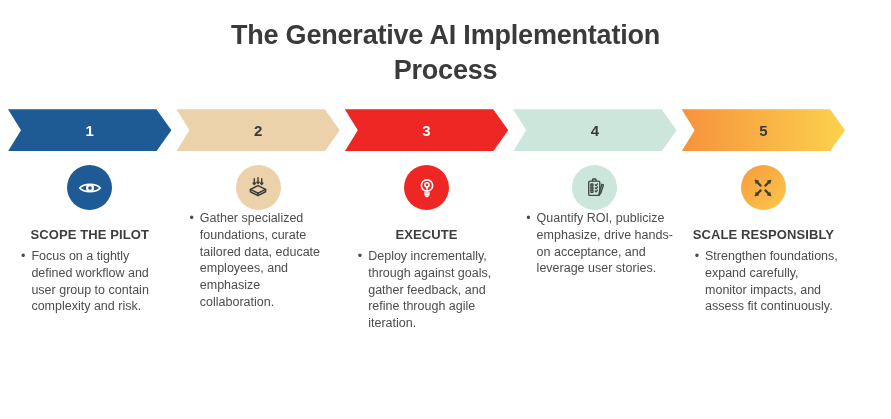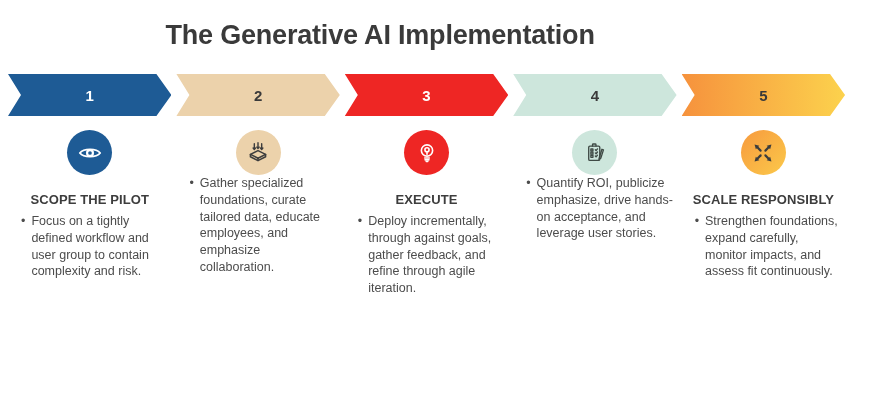--- a/index.html
+++ b/index.html
@@ -3,21 +3,21 @@
 <meta charset="utf-8">
 <style>
   html,body{margin:0;padding:0;}
   body{
     width:891px;height:419px;background:#ffffff;overflow:hidden;
     font-family:"Liberation Sans", sans-serif;
     -webkit-font-smoothing:antialiased;
   }
   .page{width:891px;height:419px;position:relative;}
   .title{
-    margin:18px auto 0;max-width:560px;text-align:left;
+    margin:18px auto 0;max-width:560px;text-align:center;
     font-size:27px;line-height:1.3;font-weight:700;color:#3a3a3a;
     letter-spacing:-0.2px;
   }
   .band{
     display:flex;gap:5px;height:42px;
     margin:21px 46px 0 8px;
   }
   .seg{
     flex:1;display:flex;align-items:center;justify-content:center;
     font-size:15px;font-weight:700;
@@ -40,21 +40,21 @@
     font-size:12.5px;line-height:1.34;color:#4c4c4c;text-align:left;
     padding-right:2px;
   }
   .bullet .dot{margin-right:6px;color:#4c4c4c;}
 </style>
 </head>
 <body>
 
 <div class="page">
 
-  <h1 class="title"><span>The Generative AI Implementation</span><br></h1>
+  <h1 class="title"><span>The Generative AI Implementation</span><br><span>Process</span></h1>
 
   <div class="band">
     <div class="seg" style="background: rgb(30, 91, 149); color: rgb(255, 255, 255);">
         <span>1</span>
       </div>
     <div class="seg" style="background: rgb(236, 210, 171); color: rgb(58, 58, 58);">
         <span>2</span>
       </div>
     <div class="seg" style="background: rgb(238, 38, 36); color: rgb(255, 255, 255);">
         <span>3</span>

